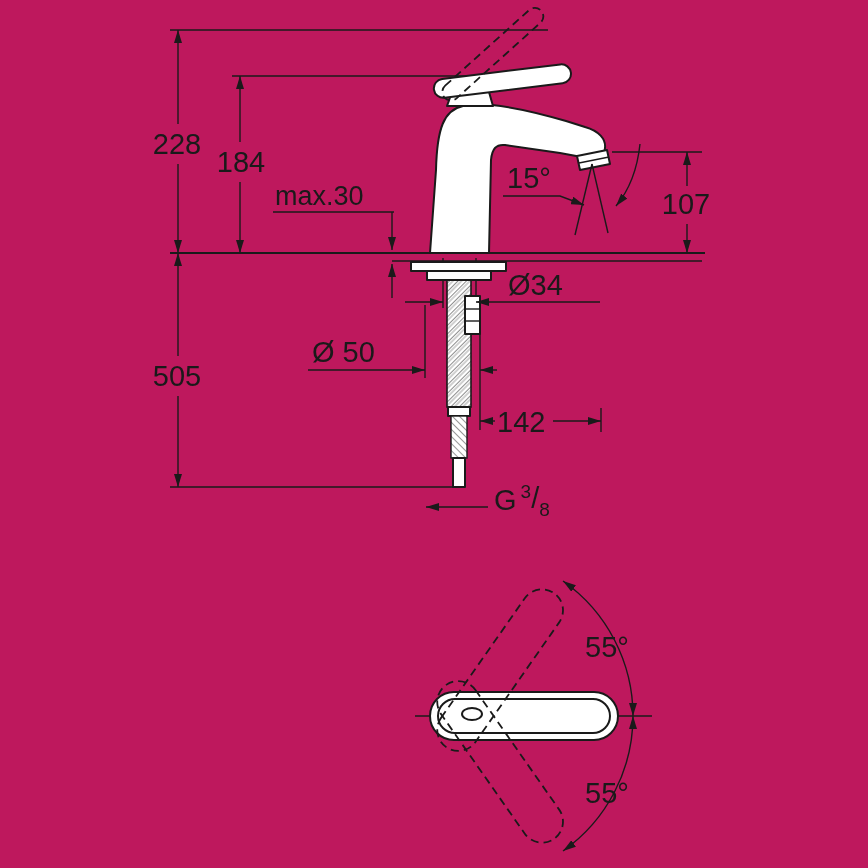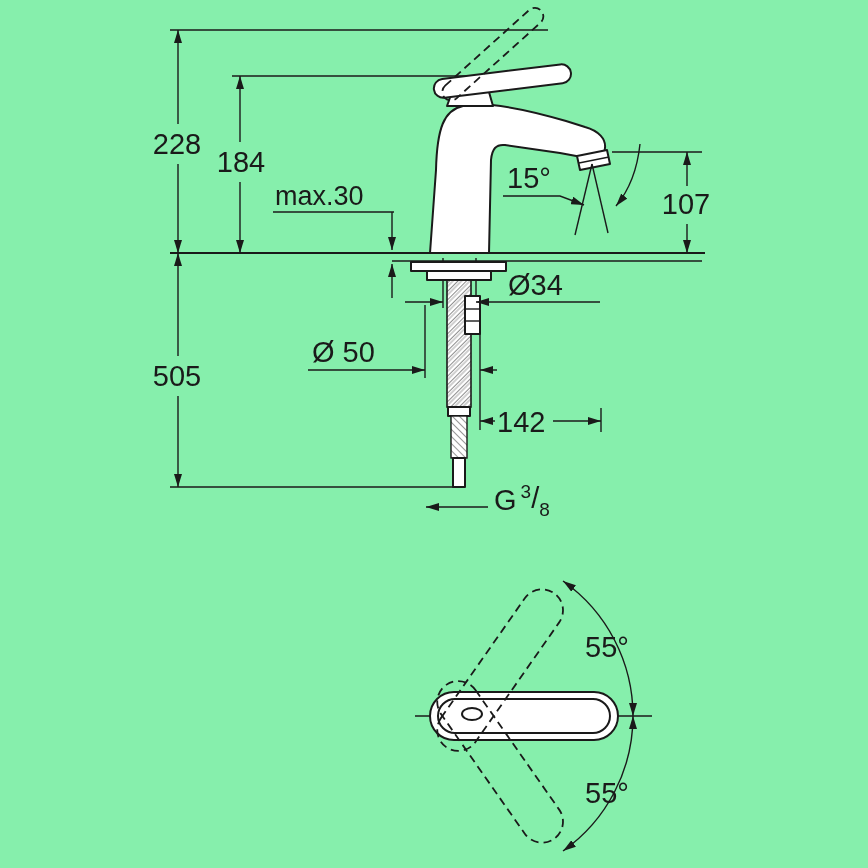--- a/index.html
+++ b/index.html
@@ -1,16 +1,16 @@
 <!DOCTYPE html>
 <html><head>
 <meta charset="utf-8">
 <style>
   html,body{margin:0;padding:0;background:#ffffff;}
-  .stage{position:relative;width:868px;height:868px;background:#86efac;overflow:hidden;}
+  .stage{position:relative;width:868px;height:868px;background:#be185d;overflow:hidden;}
   svg{display:block;}
   .ol{stroke:#1a1a1a;stroke-width:2;fill:#ffffff;stroke-linejoin:round;}
   .oln{stroke:#1a1a1a;stroke-width:2;fill:none;stroke-linejoin:round;stroke-linecap:round;}
   .thin{stroke:#1a1a1a;stroke-width:1.4;fill:none;}
   .dim{stroke:#1a1a1a;stroke-width:1.4;fill:none;}
   .dash{stroke:#1a1a1a;stroke-width:1.8;fill:none;stroke-dasharray:8 5;stroke-linejoin:round;}
   .dim-text{font-family:"Liberation Sans",sans-serif;font-size:29px;fill:#1a1a1a;}
   .dim-text-sm{font-family:"Liberation Sans",sans-serif;font-size:27px;fill:#1a1a1a;}
   .sup{font-size:19px;}
 </style>

